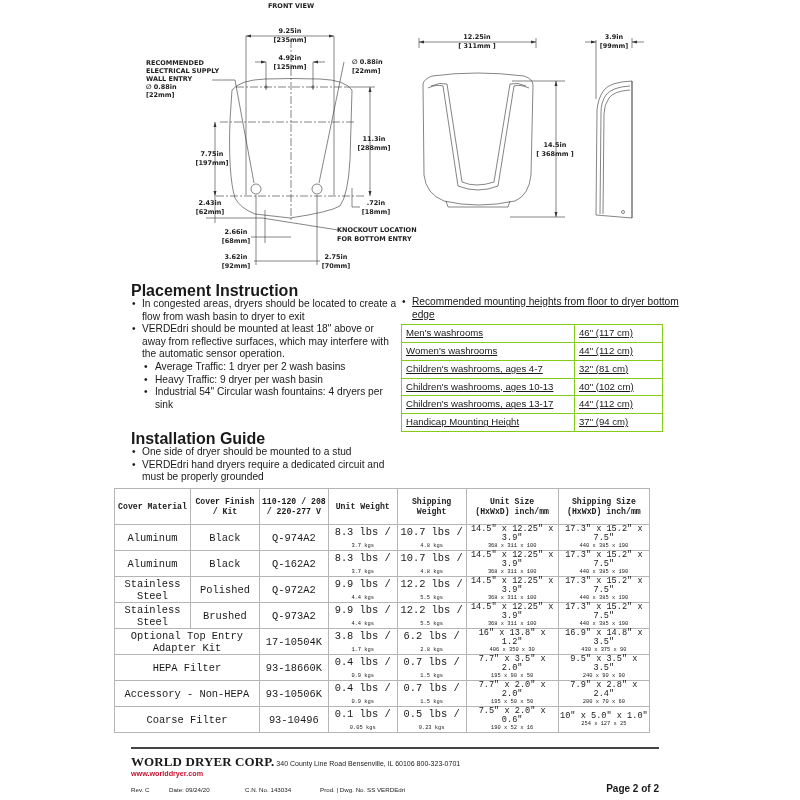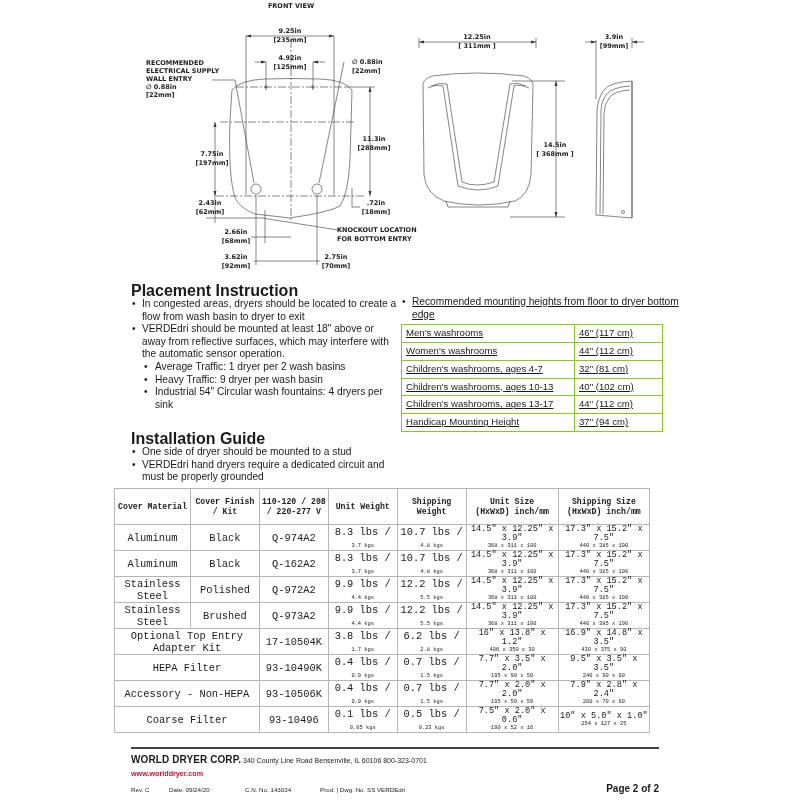--- a/index.html
+++ b/index.html
@@ -30,21 +30,21 @@
   table.spec { position: absolute; left: 114px; top: 488px; width: 536px; border-collapse: collapse; font-family: Liberation Mono, monospace; }
   table.spec th, table.spec td { border: 1px solid #b5b5b5; text-align: center; vertical-align: middle; }
   table.spec th { font-size: 8.2px; font-weight: bold; height: 36px; line-height: 10px; transform-origin: center; }
   table.spec td { height: 24.4px; font-size: 10.4px; }
   table.spec td .sm { font-size: 5.4px; }
   table.spec td .sz { font-size: 8.6px; line-height: 9px; display: block; }
   table.spec td .mm { font-size: 5.4px; line-height: 7px; display: block; }
 
   .footer-rule { position: absolute; left: 131px; top: 747px; width: 528px; height: 2px; background: #444; }
   .footer-company { position: absolute; left: 131px; top: 754px; font-size: 7px; }
-  .footer-company b { font-size: 10px; letter-spacing: 0.1px; }
+  .footer-company b { font-size: 13px; letter-spacing: 0.1px; font-family: Liberation Serif, serif; }
   .footer-url { position: absolute; left: 131px; top: 769px; font-size: 7.2px; color: #c8102e; font-weight: bold; }
   .footer-meta { position: absolute; top: 786px; font-size: 6.2px; color: #222; }
   .footer-page { position: absolute; right: 141px; top: 783px; font-size: 10px; font-weight: bold; }
 </style>
 </head>
 <body>
 
 <div class="drawing">
 <svg width="800" height="282" viewBox="0 0 800 282">
   <g fill="none" stroke="#333" stroke-width="0.6">
@@ -323,21 +323,21 @@
           <span class="sz">16" x 13.8" x 1.2"</span>
           <span class="mm">406 x 350 x 30</span>
         </td>
         <td>
           <span class="sz">16.9" x 14.8" x 3.5"</span>
           <span class="mm">430 x 375 x 90</span>
         </td>
       </tr>
       <tr>
         <td colspan="2">HEPA Filter</td>
-        <td>93-10490K</td>
+        <td>93-18660K</td>
         <td><span>0.4 lbs /</span> <span class="sm">0.9 kgs</span></td>
         <td><span>0.7 lbs /</span> <span class="sm">1.5 kgs</span></td>
         <td>
           <span class="sz">7.7" x 3.5" x 2.0"</span>
           <span class="mm">195 x 90 x 50</span>
         </td>
         <td>
           <span class="sz">9.5" x 3.5" x 3.5"</span>
           <span class="mm">240 x 90 x 90</span>
         </td>

